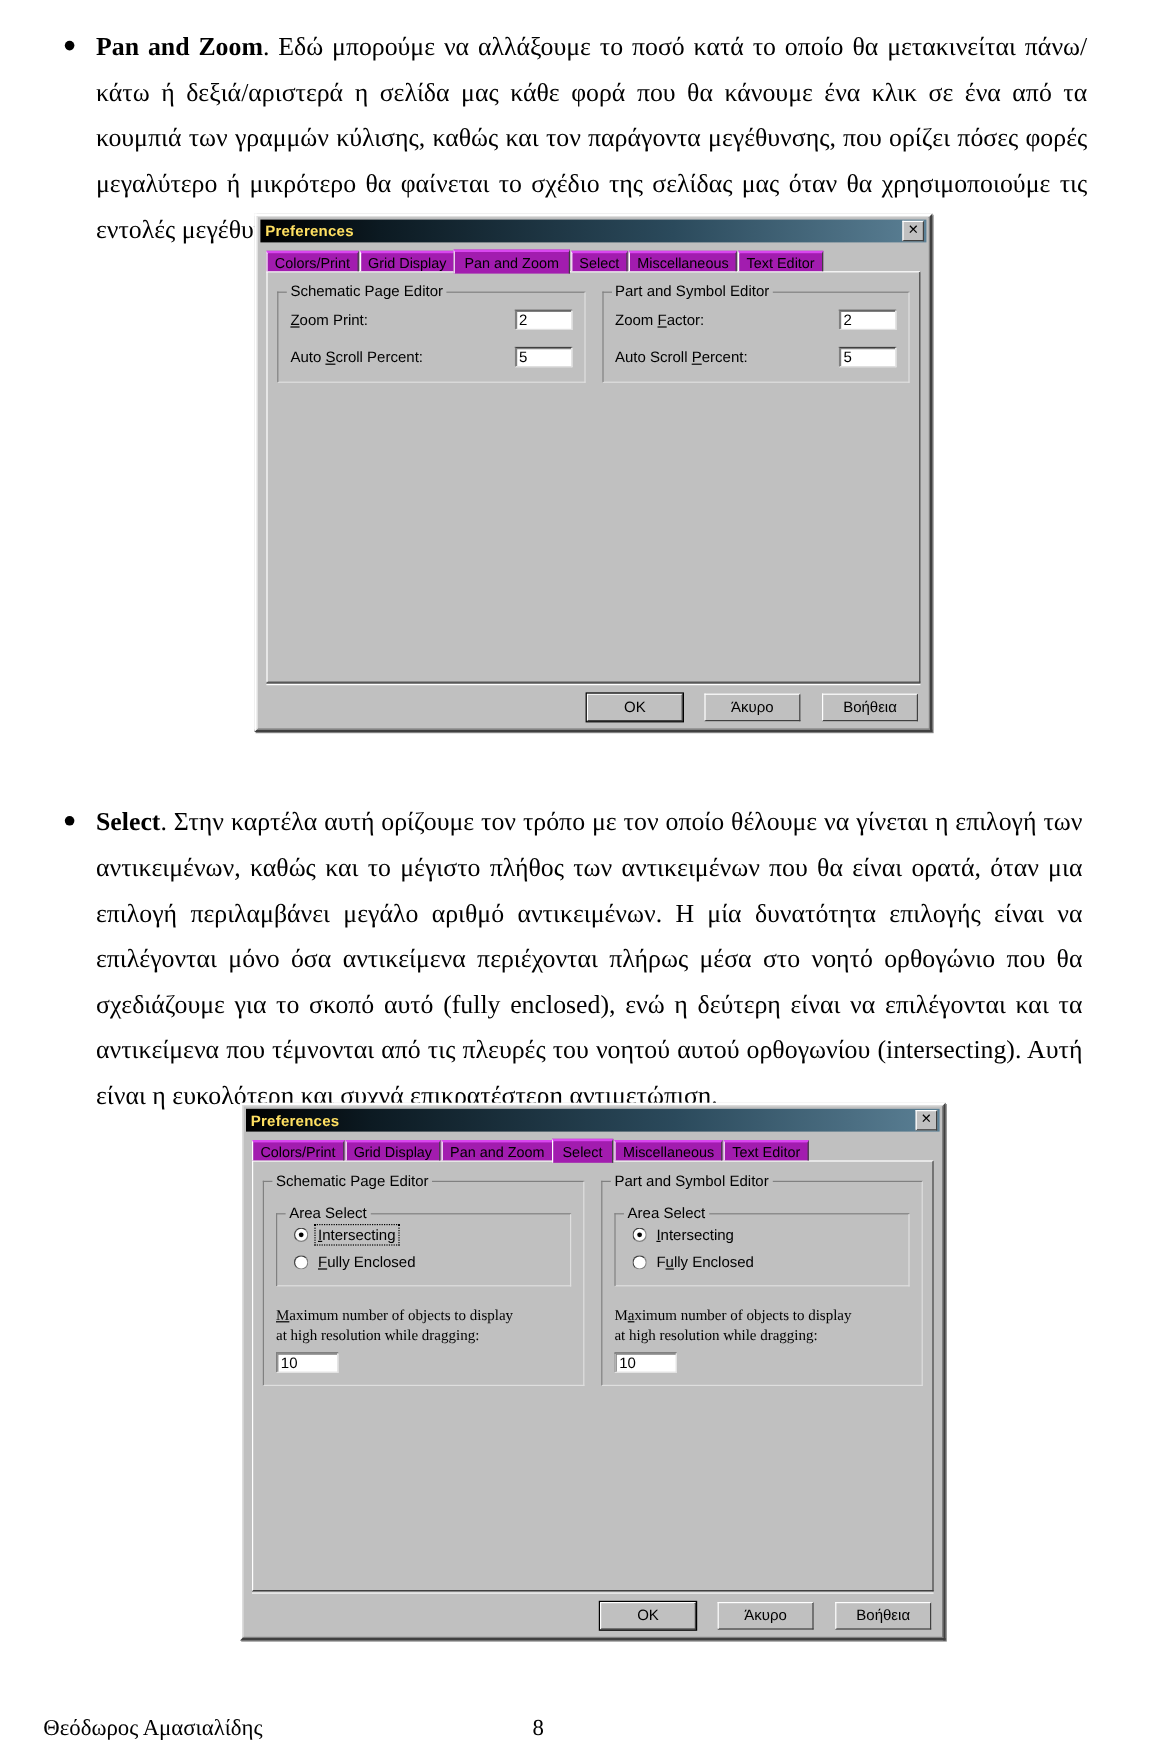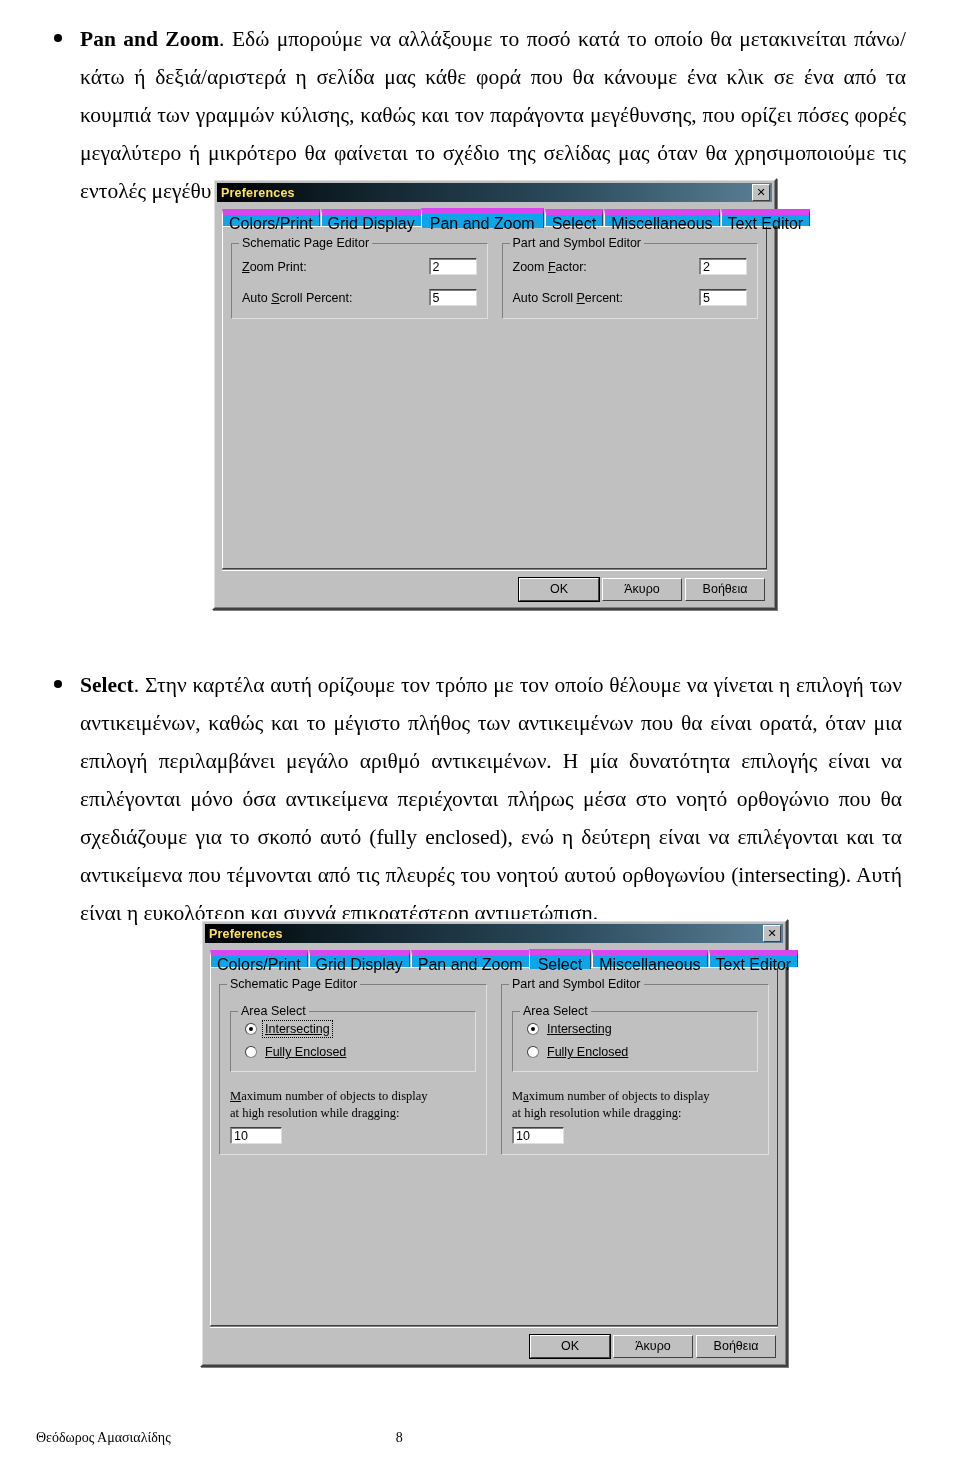--- a/index.html
+++ b/index.html
@@ -49,21 +49,21 @@
   .para-block-2 { position: absolute; left: 0; top: 648px; width: 956px; }
 
   
   .footer {
     position: absolute;
     left: 0;
     top: 1430px;
     width: 960px;
     padding: 0 36px;
     box-sizing: border-box;
-    font-size: 14px;
+    font-size: 19px;
     display: flex;
     align-items: center;
   }
   .footer-author { }
   .footer-page { margin-left: 225px; }
 
   
   .dialog {
     position: absolute;
     background: #c0c0c0;
@@ -135,23 +135,23 @@
     height: 20px;
     margin: 4px 0 0 5px;
     position: relative;
     z-index: 2;
     flex: 0 0 auto;
   }
   .tab {
     height: 17px;
     line-height: 17px;
     padding: 0 6px;
-    font-size: 16px;
-    background: #0ea5e9;
-    border-top: 6px solid #d946ef;
+    font-size: 12px;
+    background: #a21caf;
+    border-top: 2px solid #d946ef;
     border-left: 1px solid #ffffff;
     border-right: 1px solid #404040;
     color: #000;
     white-space: nowrap;
     margin-right: 1px;
     box-sizing: border-box;
     cursor: default;
   }
   .tab.active {
     height: 20px;
@@ -257,42 +257,42 @@
     flex: 0 0 auto;
   }
   .radio-mark.checked::after {
     content: "";
     position: absolute;
     left: 3px; top: 3px;
     width: 4px; height: 4px;
     border-radius: 50%;
     background: #000;
   }
-  .radio-label { white-space: nowrap; padding: 0 1px; text-decoration: underline; }
+  .radio-label { white-space: nowrap; padding: 0 1px; }
   .radio-label u { text-decoration: underline; }
   .focused .radio-label {
     outline: 1px dotted #000;
     outline-offset: 1px;
   }
 
   .multiline-label {
     font-size: 12.5px;
     line-height: 17px;
     margin-bottom: 5px;
     font-family: Liberation Serif, serif;
   }
   .multiline-label u { text-decoration: underline; }
 
   
   .buttonbar {
     flex: 0 0 auto;
     display: flex;
     justify-content: flex-end;
     align-items: center;
-    gap: 3px;
+    gap: 18px;
     padding: 7px 7px 4px 0;
   }
   .btn {
     min-width: 80px;
     height: 23px;
     line-height: 21px;
     text-align: center;
     font-size: 12.5px;
     background: #c0c0c0;
     border-top: 1px solid #ffffff;

